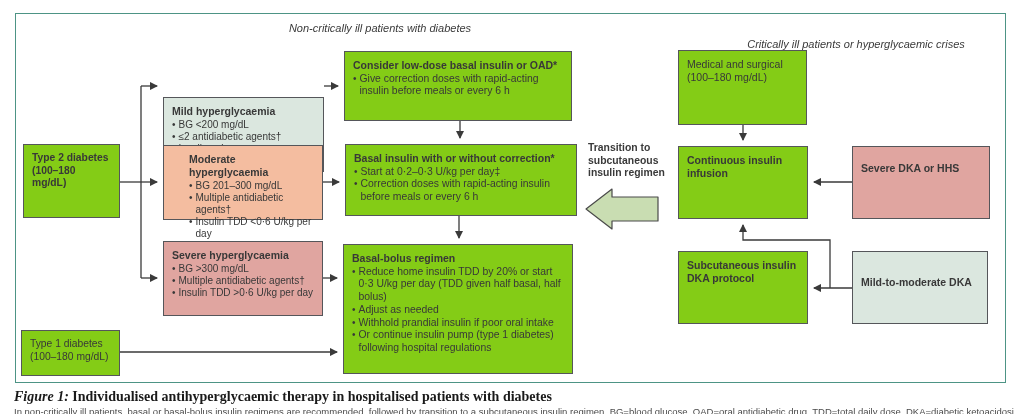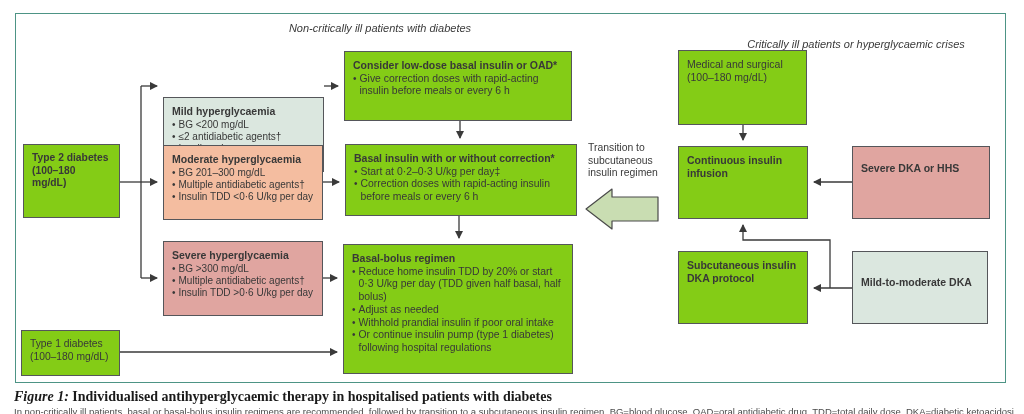--- a/index.html
+++ b/index.html
@@ -25,33 +25,33 @@
   .box .title{font-weight:bold;margin-bottom:1px;font-size:10.5px;}
   .bullet{display:flex;}
   .bullet::before{content:"•";flex:0 0 auto;margin-right:3px;font-size:10px;}
   .bullet span{font-size:10px;}
   .sage{background:#dbe7df;}
   .salmon{background:#f4bda0;}
   .rose{background:#e0a5a0;}
   .b-type2{left:23px;top:144px;width:97px;height:74px;font-size:10.3px;font-weight:bold;}
   .b-type1{left:21px;top:330px;width:99px;height:46px;font-size:10.3px;}
   .b-mild{left:163px;top:49px;width:161px;height:75px;margin-top:48px;}
-  .b-moderate{left:163px;top:145px;width:160px;height:75px;}
+  .b-moderate{left:163px;top:145px;width:160px;height:75px;padding-left:25px;}
   .b-severe{left:163px;top:241px;width:160px;height:75px;}
   .b-lowdose{left:344px;top:51px;width:228px;height:70px;}
   .b-basal{left:345px;top:144px;width:232px;height:72px;}
   .b-basalbolus{left:343px;top:244px;width:230px;height:130px;}
   .b-lowdose .bullet span,.b-basal .bullet span,.b-basalbolus .bullet span{font-size:10.4px;}
   .b-medical{left:678px;top:50px;width:129px;height:75px;}
   .b-continuous{left:678px;top:146px;width:130px;height:73px;font-weight:bold;}
   .b-severedka{left:852px;top:146px;width:138px;height:73px;font-weight:bold;padding-top:15px;}
   .b-subq{left:678px;top:251px;width:130px;height:73px;font-weight:bold;}
   .b-milddka{left:852px;top:251px;width:136px;height:73px;font-weight:bold;padding-top:24px;}
   .transition-label{
-    position:absolute;left:588px;top:142px;width:82px;font-size:10.4px;color:#3a3a3a;
+    position:absolute;left:588px;top:142px;width:82px;font-size:10.4px;color:#3a3a3a;font-weight:bold;
   }
   .connectors{position:absolute;left:0;top:0;pointer-events:none;z-index:5;}
   .caption{position:absolute;left:14px;top:388px;width:1000px;font-size:14px;color:#1a1a1a;font-family:Liberation Serif, serif;}
   .caption .figlabel{font-weight:bold;font-style:italic;}
   .caption .figtitle{font-weight:bold;}
   .footnote{
     position:absolute;left:14px;top:406px;width:1000px;font-size:9.5px;color:#4a4a4a;
     white-space:nowrap;overflow:hidden;
   }
 </style>

